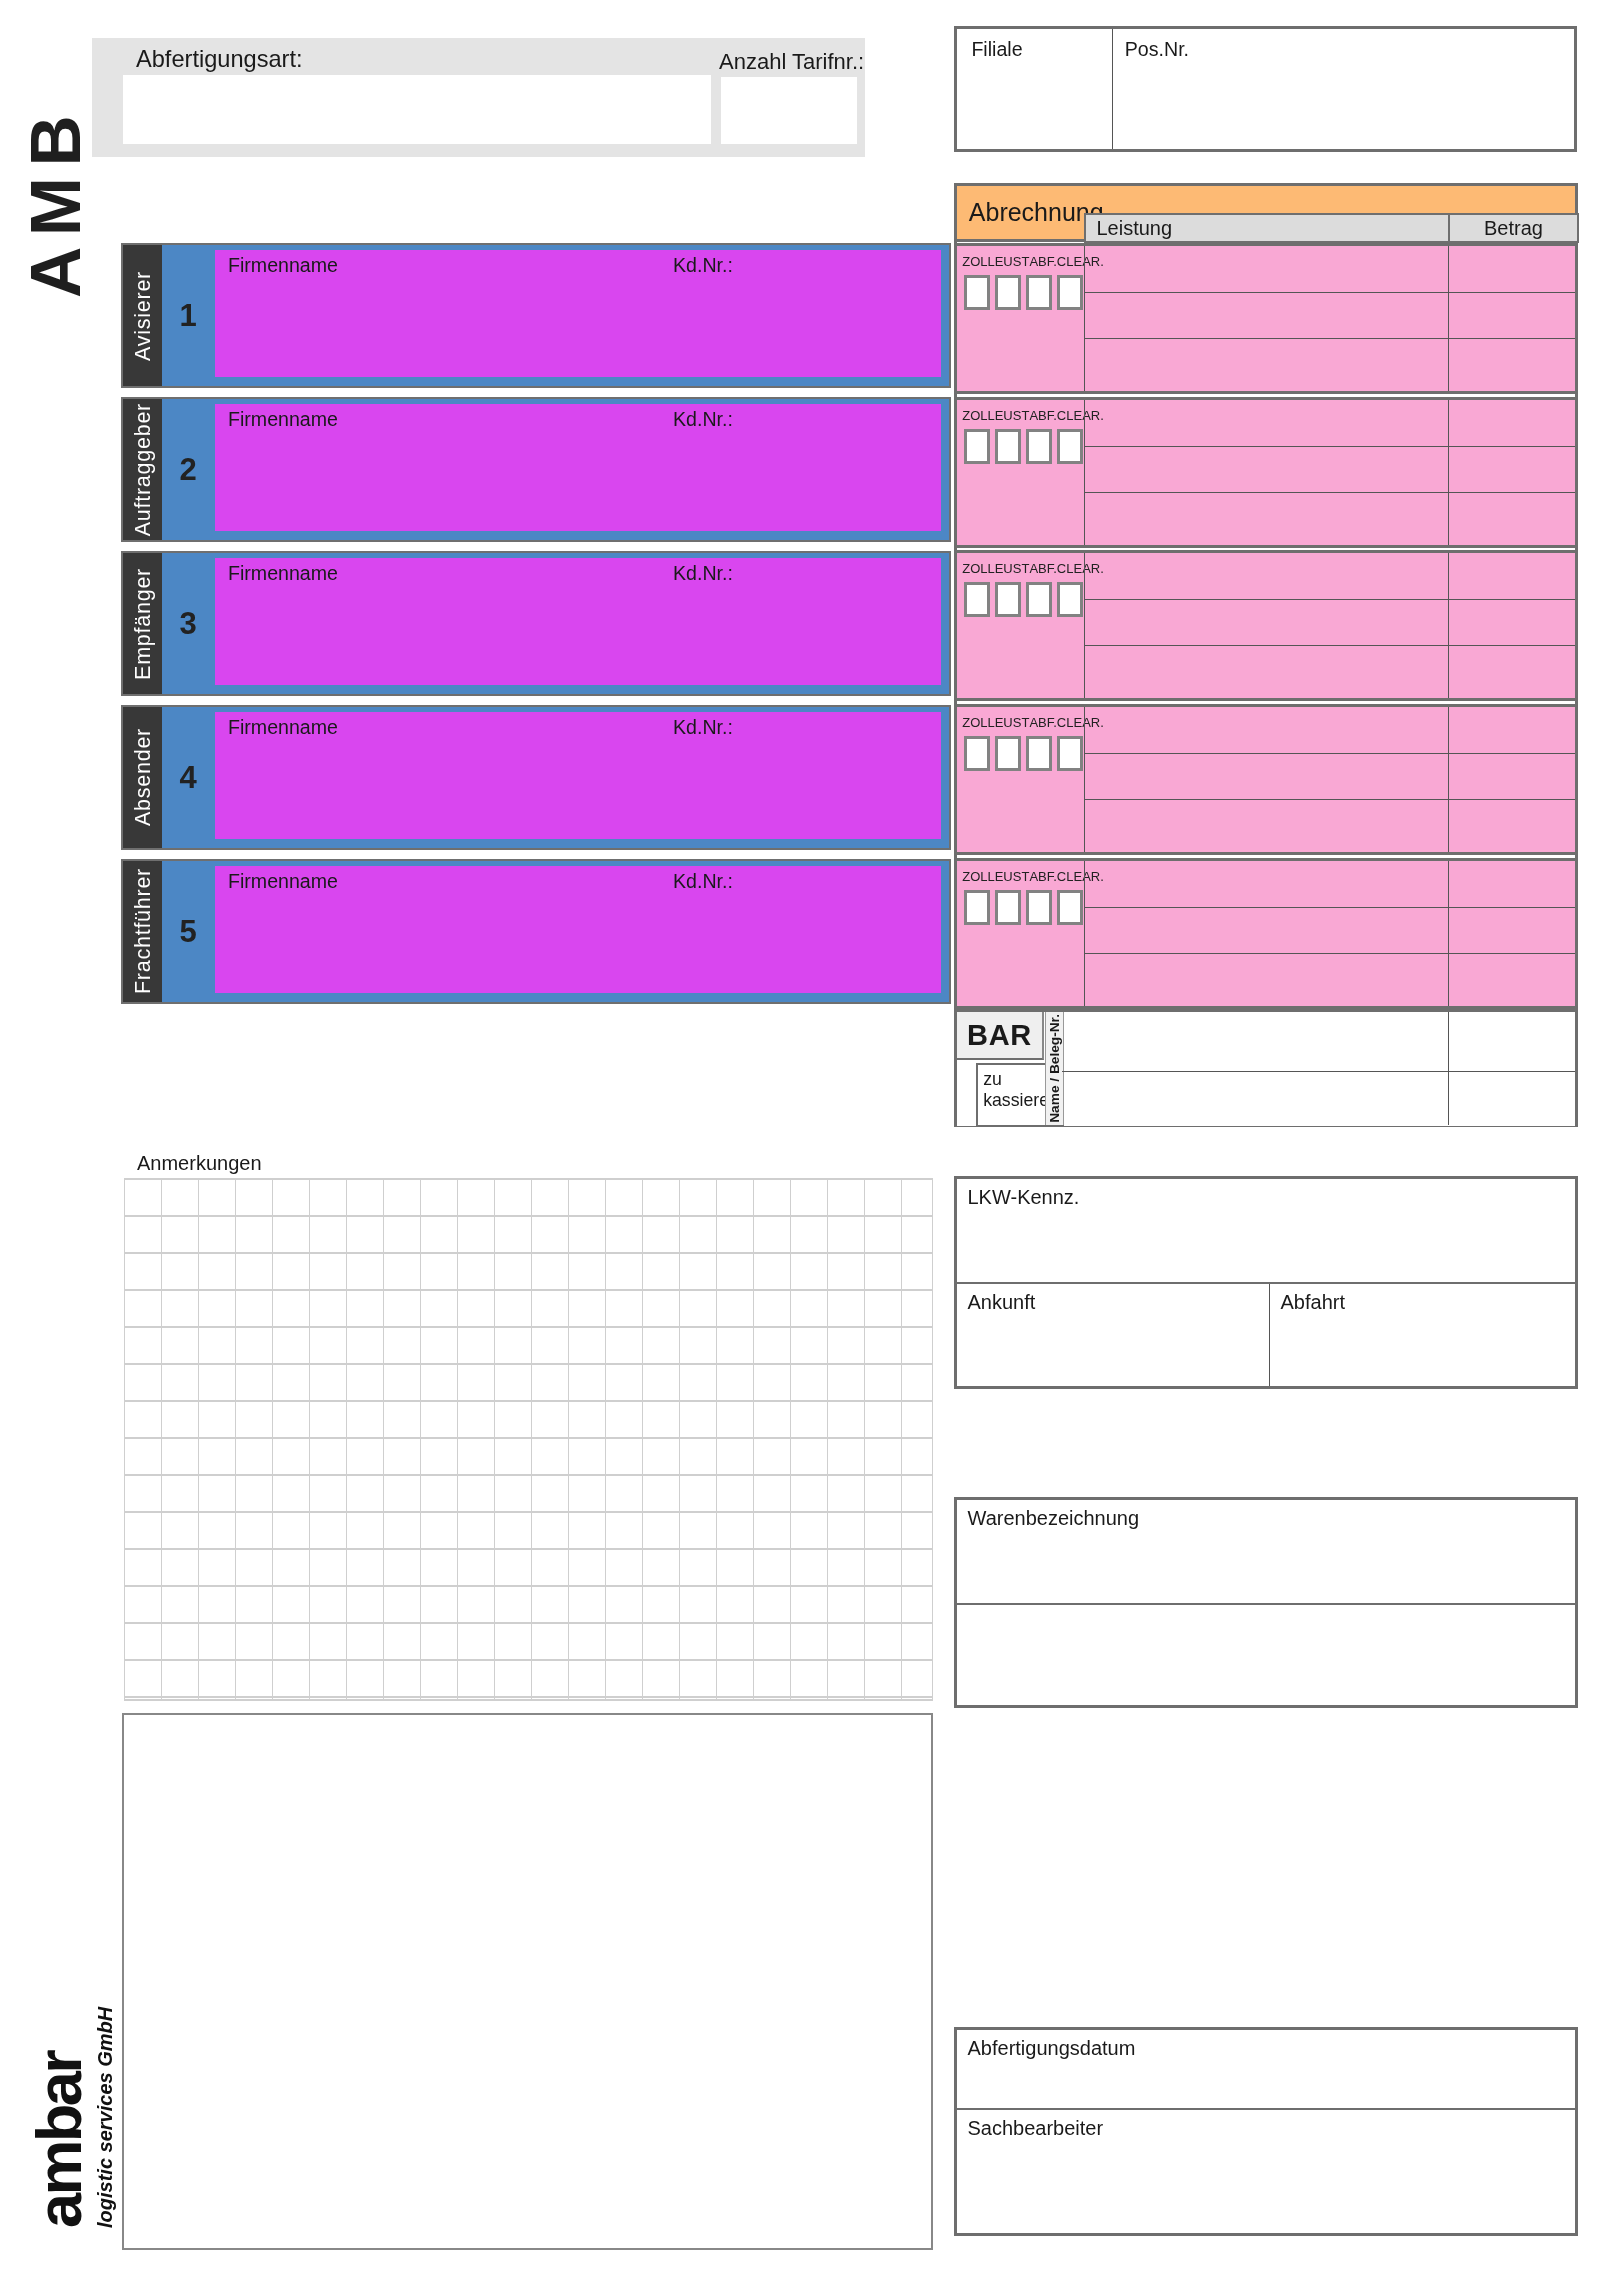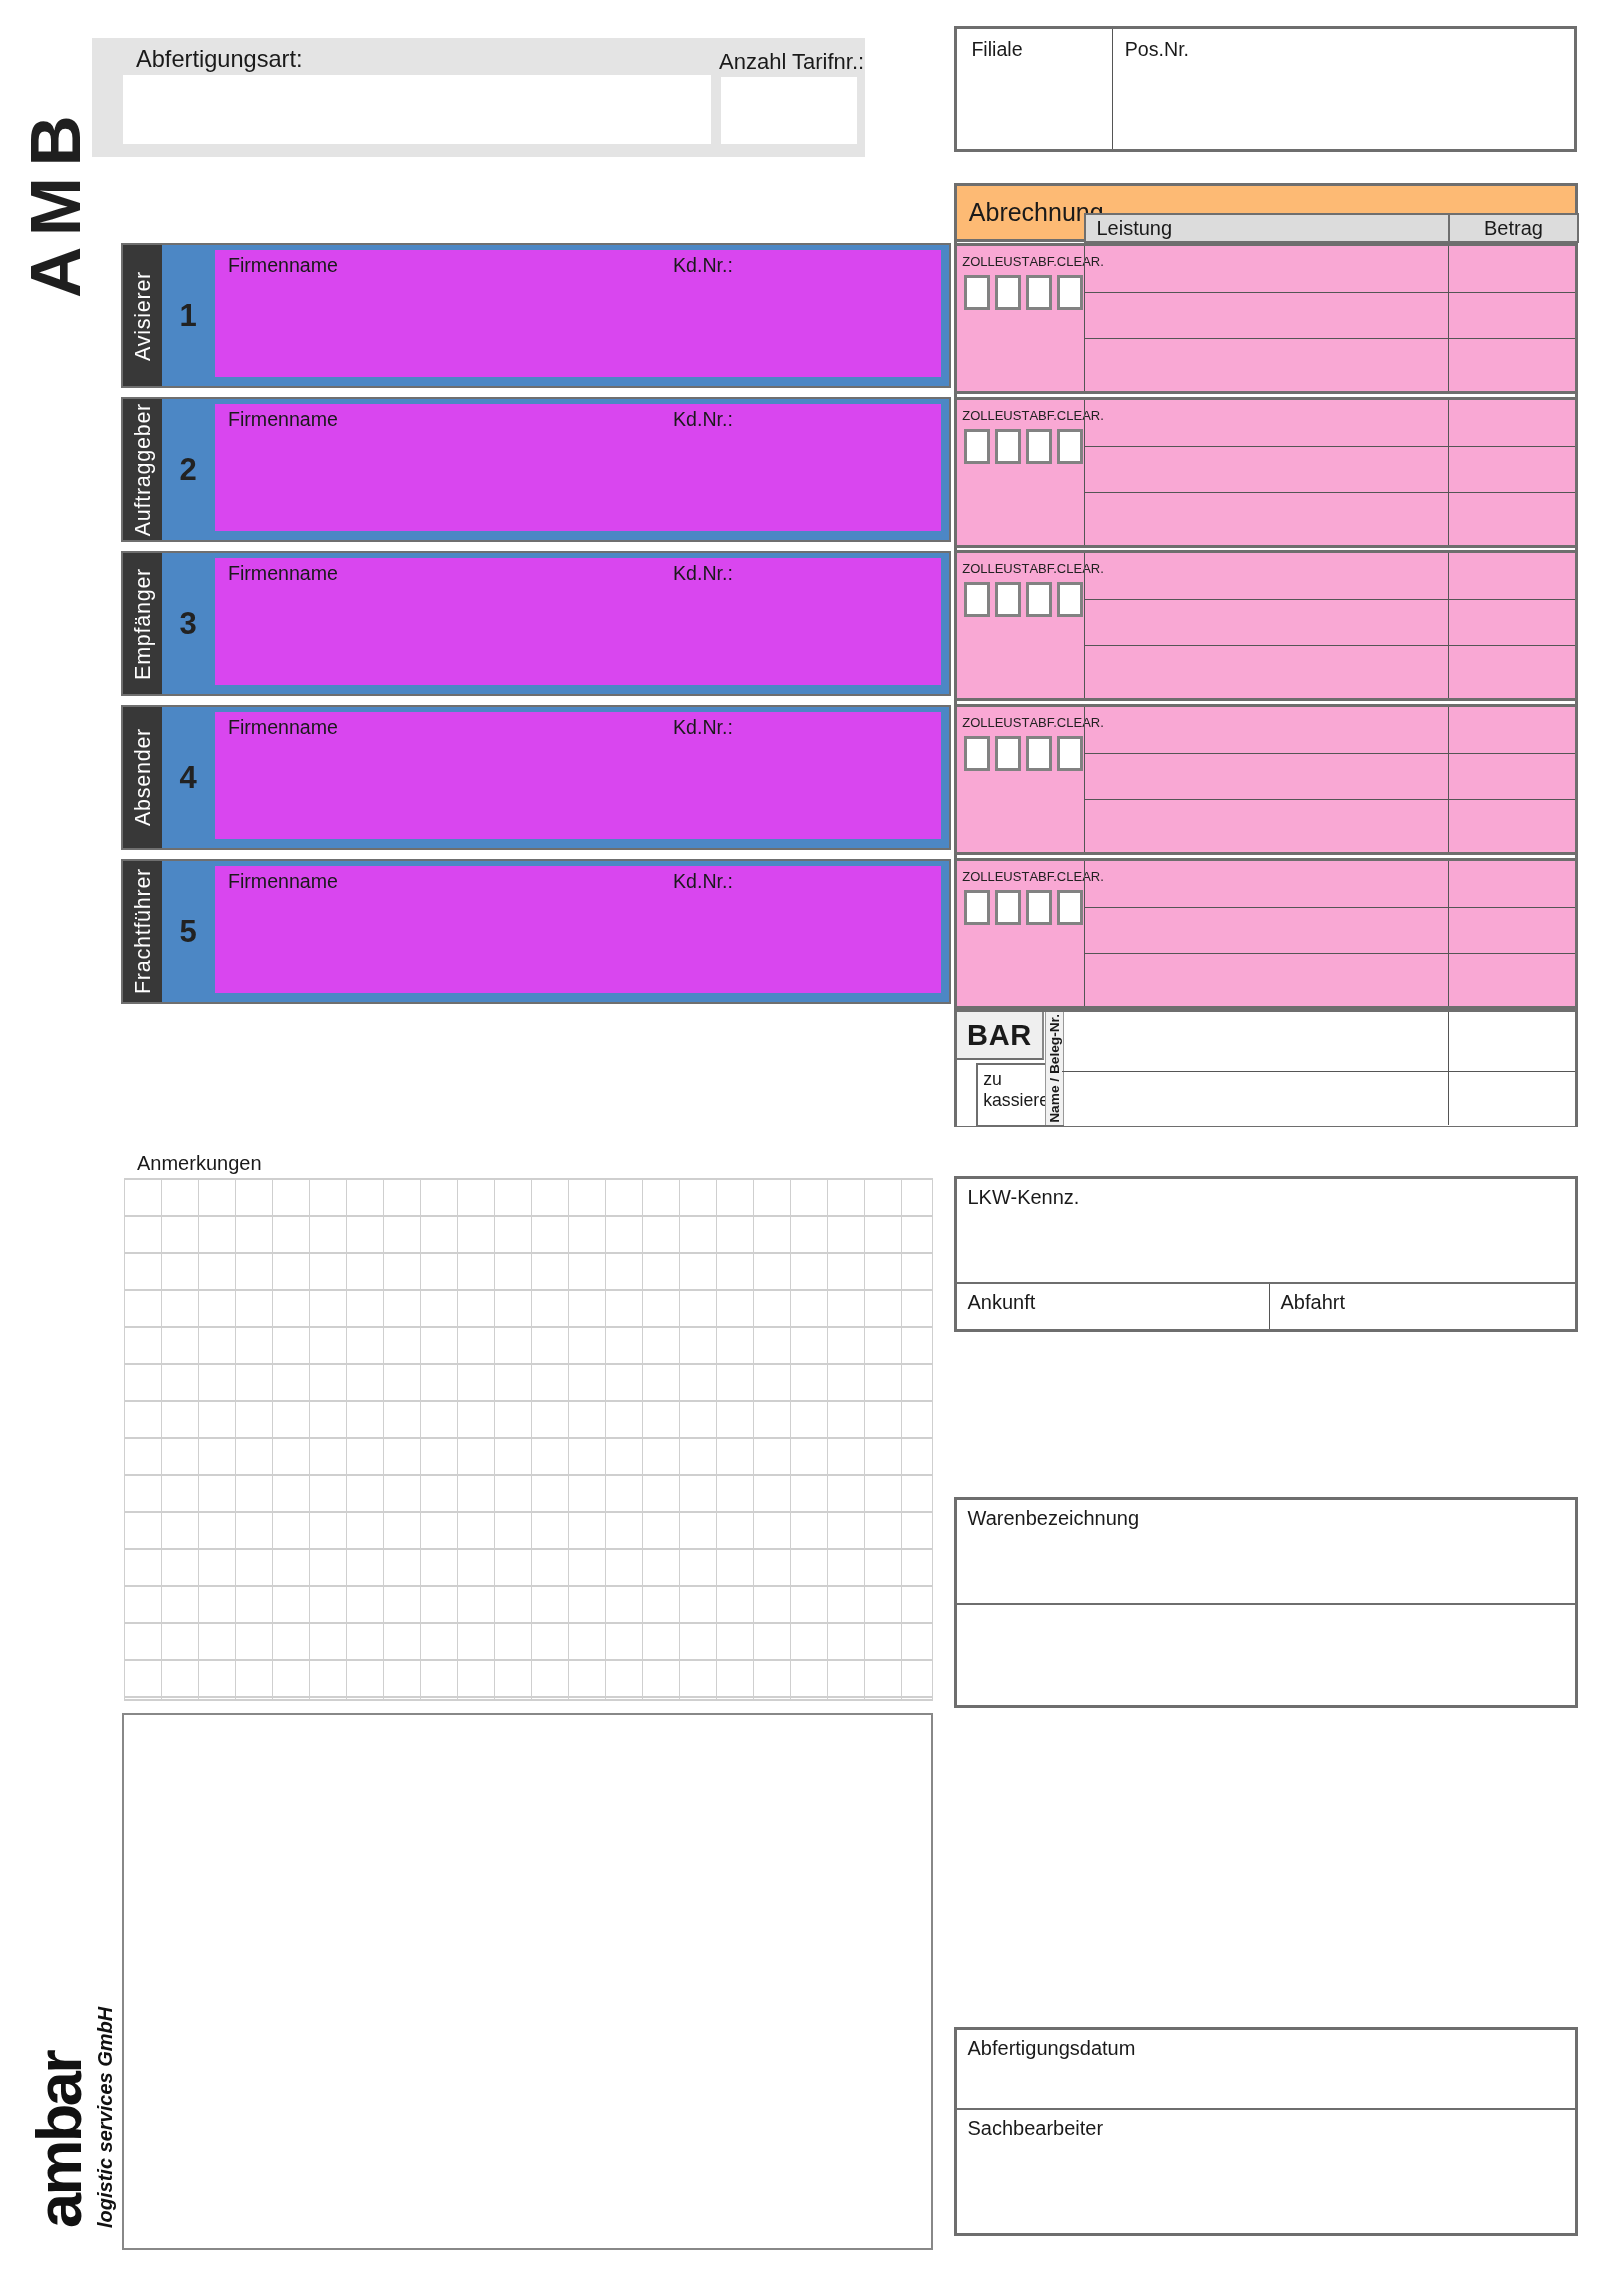--- a/index.html
+++ b/index.html
@@ -279,21 +279,21 @@
       <div id="bar-rows">
         <div id="bar-row-divider"></div>
         <div id="bar-col-line"></div>
       </div>
     </div>
   </div>
 
   <span class="abs" id="anm-label">Anmerkungen</span>
   <div class="abs" id="anm-grid"></div>
 
-  <div class="abs rbox" style="top:1176px;height:156px;">
+  <div class="abs rbox" style="top:1176px;height:213px;">
     <div class="rbox-toprow rel" style="height:103px;">
       <span class="rbox-label">LKW-Kennz.</span>
     </div>
     <div class="abs" style="left:0;right:0;top:105px;bottom:0;">
       <div class="rbox-split"></div>
       <div class="abs" style="left:0;top:0;width:312px;bottom:0;">
         <span class="rbox-label">Ankunft</span>
       </div>
       <div class="abs" style="left:313px;top:0;right:0;bottom:0;">
         <span class="rbox-label">Abfahrt</span>

